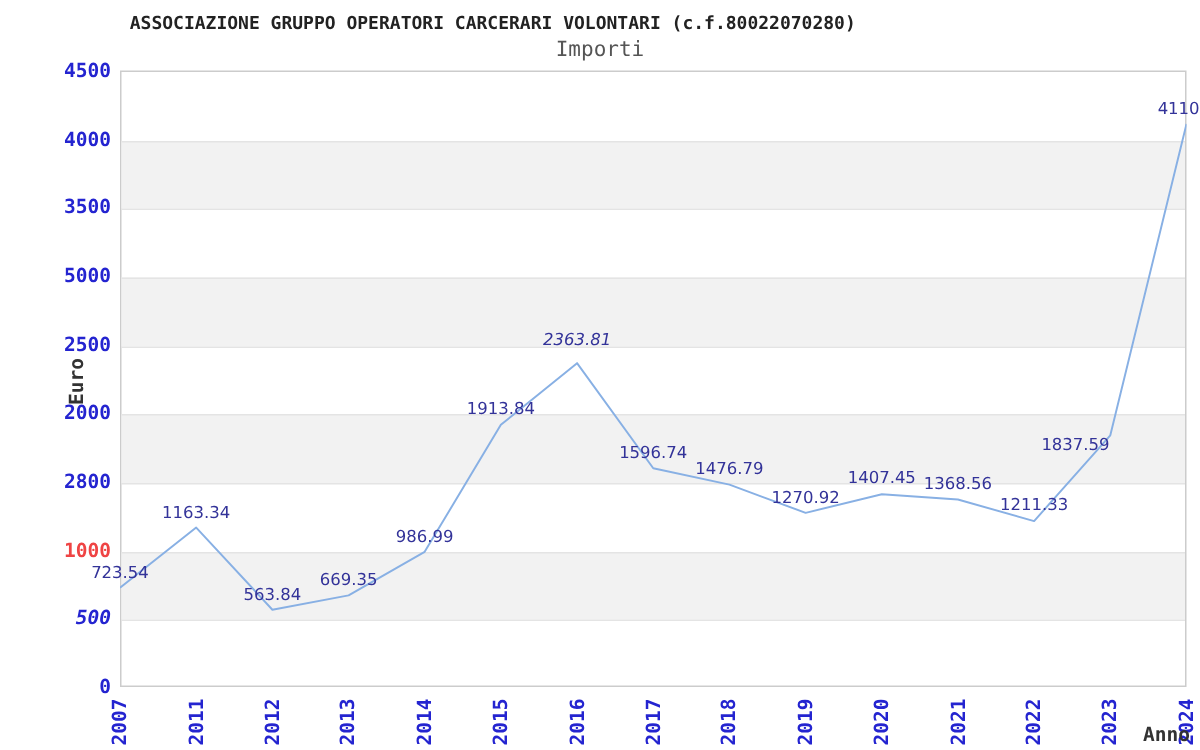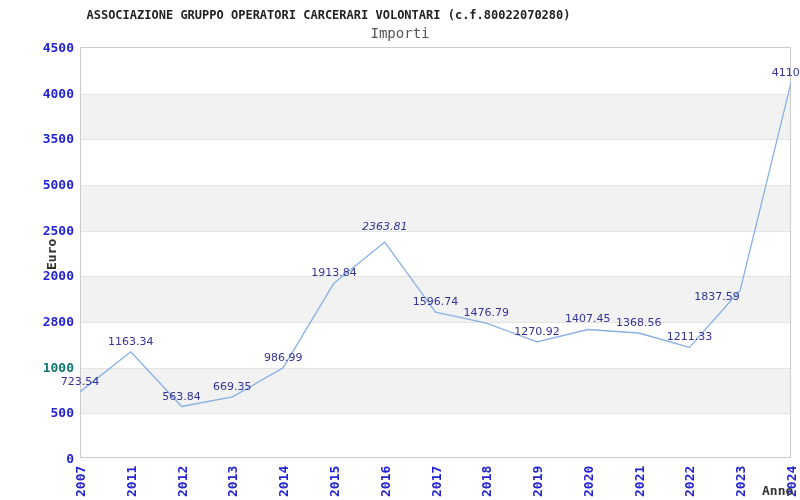--- a/index.html
+++ b/index.html
@@ -68,22 +68,22 @@
     <div class="band gray topline" style="top: 320px; height: 45px; background: rgb(242, 242, 242); border-top-color: rgb(228, 228, 228);"></div>
     <div class="band topline" style="top: 365px; height: 46px; border-top-color: rgb(228, 228, 228);"></div>
   </div>
 
 <svg class="series-svg" id="series-svg" width="711" height="411" viewBox="0 0 711 411">
   <polyline id="series-line" fill="none" stroke-width="1.3" stroke-linejoin="round" stroke="#88b0e4" points="0.0,344.9 50.8,304.7 101.6,359.5 152.4,349.9 203.1,320.9 253.9,236.2 304.7,195.1 355.5,265.2 406.3,276.1 457.1,294.9 507.9,282.5 558.6,286.0 609.4,300.4 660.2,243.2 711.0,35.6"></polyline>
 </svg>
 
 <div id="ytick-layer">
     <div class="ytick" style="top: 451px; color: rgb(36, 36, 208);">0</div>
-    <div class="ytick" style="top: 405.333px; color: rgb(36, 36, 208);">500</div>
-    <div class="ytick" style="top: 359.667px; color: #0f766e;">1000</div>
+    <div class="ytick" style="top: 405.333px; color: rgb(36, 36, 208); font-style: italic;">500</div>
+    <div class="ytick" style="top: 359.667px; color: #ef4444;">1000</div>
     <div class="ytick" style="top: 314px; color: rgb(36, 36, 208);">2800</div>
     <div class="ytick" style="top: 268.333px; color: rgb(36, 36, 208);">2000</div>
     <div class="ytick" style="top: 222.667px; color: rgb(36, 36, 208);">2500</div>
     <div class="ytick" style="top: 177px; color: rgb(36, 36, 208);">5000</div>
     <div class="ytick" style="top: 131.333px; color: rgb(36, 36, 208);">3500</div>
     <div class="ytick" style="top: 85.6667px; color: rgb(36, 36, 208);">4000</div>
     <div class="ytick" style="top: 40px; color: rgb(36, 36, 208);">4500</div>
   </div>
 <div id="xtick-layer">
     <div class="xtick" style="left: 73px; top: 497px; color: rgb(36, 36, 208);">2007</div>

